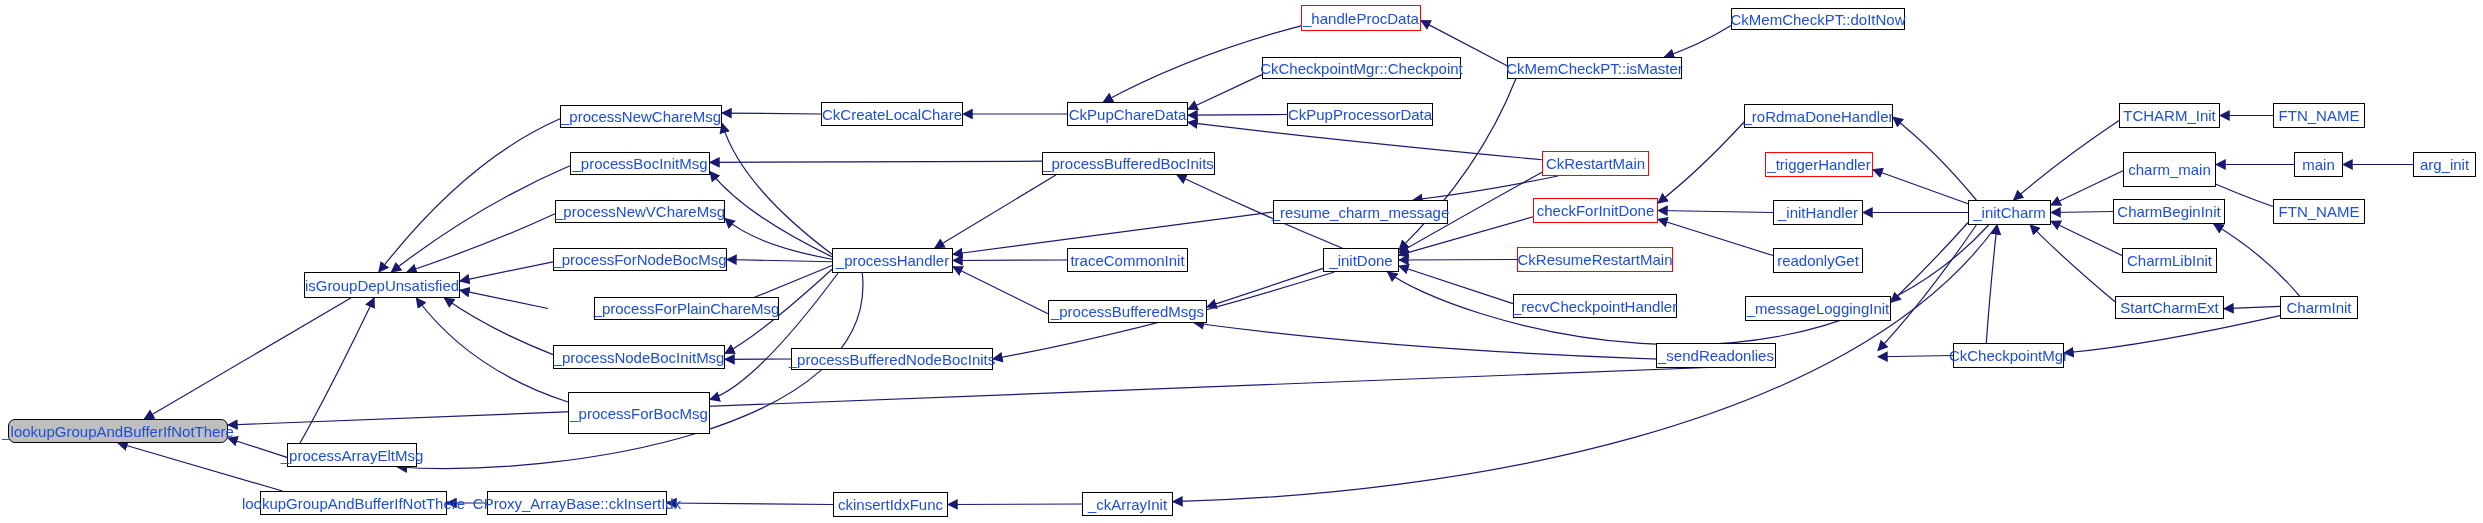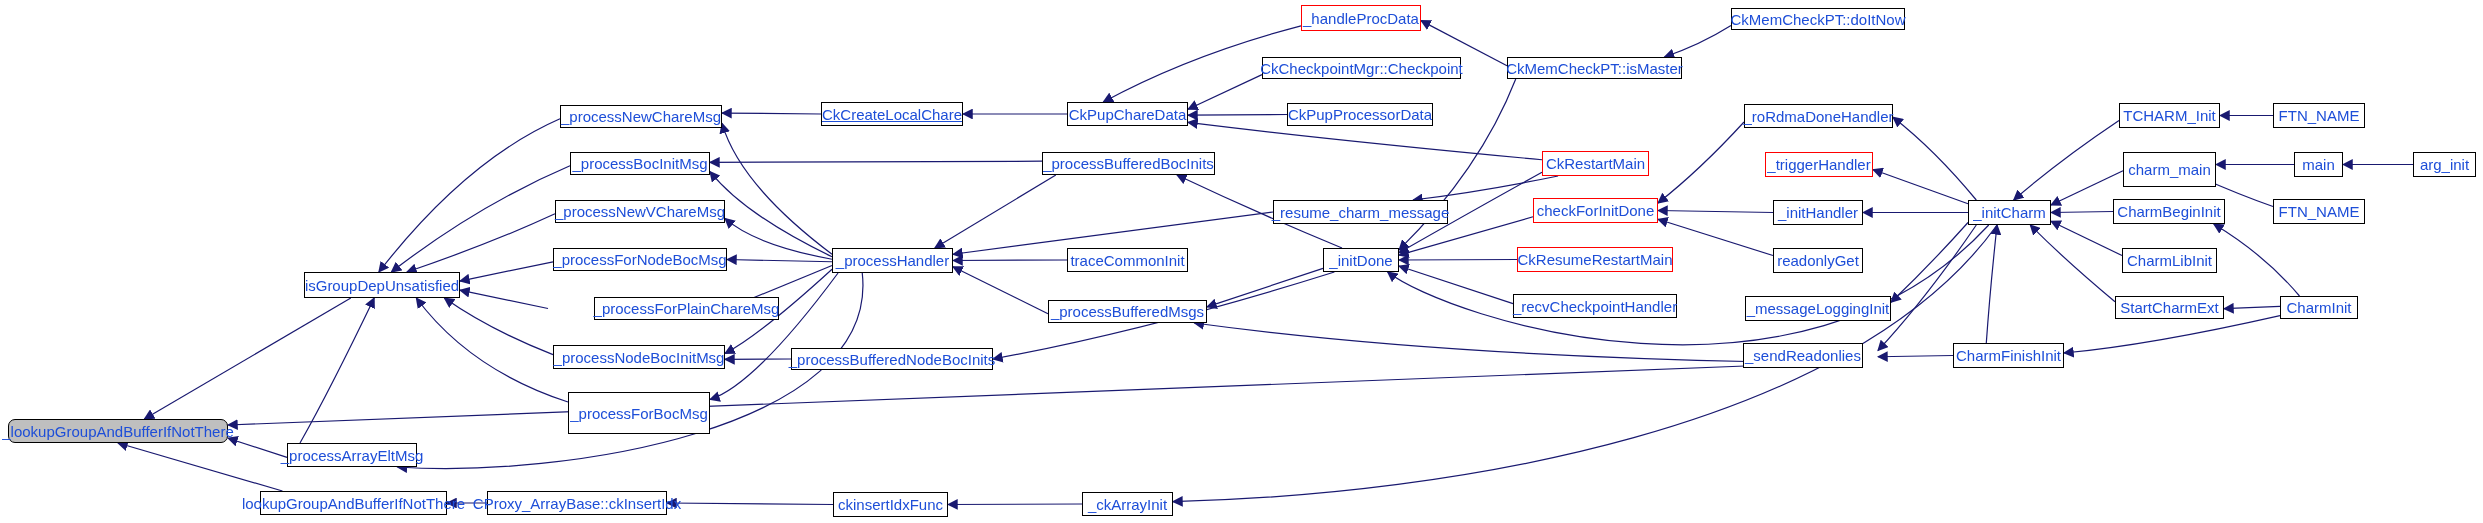--- a/index.html
+++ b/index.html
@@ -109,21 +109,21 @@
     <div class="node" style="left: 287px; top: 443px; width: 130px; height: 24px;">_processArrayEltMsg</div>
     <div class="node" style="left: 260px; top: 491px; width: 187px; height: 24px; text-align: right;">lookupGroupAndBufferIfNotThere</div>
     <div class="node" style="left: 560px; top: 105px; width: 162px; height: 23px;">_processNewChareMsg</div>
     <div class="node" style="left: 570px; top: 152px; width: 140px; height: 23px;">_processBocInitMsg</div>
     <div class="node" style="left: 555px; top: 200px; width: 170px; height: 23px;">_processNewVChareMsg</div>
     <div class="node" style="left: 553px; top: 248px; width: 174px; height: 23px;">_processForNodeBocMsg</div>
     <div class="node" style="left: 548px; top: 297px; width: 185px; height: 23px; margin-left: 46px;">_processForPlainChareMsg</div>
     <div class="node" style="left: 553px; top: 345px; width: 172px; height: 24px;">_processNodeBocInitMsg</div>
     <div class="node" style="left: 568px; top: 392px; width: 142px; height: 42px;">_processForBocMsg</div>
     <div class="node" style="left: 487px; top: 491px; width: 180px; height: 24px;">CProxy_ArrayBase::ckInsertIdx</div>
-    <div class="node" style="left: 821px; top: 102px; width: 142px; height: 24px; text-decoration: underline;">CkCreateLocalChare</div>
+    <div class="node" style="left: 821px; top: 102px; width: 142px; height: 24px;">CkCreateLocalChare</div>
     <div class="node" style="left: 832px; top: 248px; width: 121px; height: 25px;">_processHandler</div>
     <div class="node" style="left: 791px; top: 348px; width: 202px; height: 22px;">_processBufferedNodeBocInits</div>
     <div class="node" style="left: 833px; top: 492px; width: 115px; height: 25px;">ckinsertIdxFunc</div>
     <div class="node" style="left: 1067px; top: 102px; width: 121px; height: 24px;">CkPupChareData</div>
     <div class="node" style="left: 1042px; top: 152px; width: 173px; height: 23px;">_processBufferedBocInits</div>
     <div class="node" style="left: 1067px; top: 248px; width: 121px; height: 24px;">traceCommonInit</div>
     <div class="node" style="left: 1048px; top: 300px; width: 159px; height: 23px;">_processBufferedMsgs</div>
     <div class="node" style="left: 1082px; top: 492px; width: 91px; height: 24px;">_ckArrayInit</div>
     <div class="node red" style="left: 1301px; top: 5px; width: 120px; height: 26px;">_handleProcData</div>
     <div class="node" style="left: 1262px; top: 57px; width: 199px; height: 22px;">CkCheckpointMgr::Checkpoint</div>
@@ -134,23 +134,23 @@
     <div class="node red" style="left: 1542px; top: 151px; width: 107px; height: 25px;">CkRestartMain</div>
     <div class="node red" style="left: 1533px; top: 198px; width: 125px; height: 25px;">checkForInitDone</div>
     <div class="node red" style="left: 1517px; top: 247px; width: 156px; height: 25px;">CkResumeRestartMain</div>
     <div class="node" style="left: 1513px; top: 294px; width: 164px; height: 24px;">_recvCheckpointHandler</div>
     <div class="node" style="left: 1731px; top: 8px; width: 174px; height: 22px;">CkMemCheckPT::doItNow</div>
     <div class="node" style="left: 1744px; top: 104px; width: 149px; height: 24px;">_roRdmaDoneHandler</div>
     <div class="node red" style="left: 1765px; top: 152px; width: 108px; height: 25px;">_triggerHandler</div>
     <div class="node" style="left: 1773px; top: 200px; width: 90px; height: 25px;">_initHandler</div>
     <div class="node" style="left: 1773px; top: 248px; width: 90px; height: 25px;">readonlyGet</div>
     <div class="node" style="left: 1745px; top: 296px; width: 146px; height: 25px;">_messageLoggingInit</div>
-    <div class="node" style="left: 1743px; top: 343px; width: 120px; height: 25px;">_sendReadonlies</div>
+    <div class="node" style="left: 1656px; top: 343px; width: 120px; height: 25px;">_sendReadonlies</div>
     <div class="node" style="left: 1968px; top: 200px; width: 83px; height: 25px;">_initCharm</div>
-    <div class="node" style="left: 1953px; top: 343px; width: 111px; height: 25px;">CharmFinishInit</div>
+    <div class="node" style="left: 1953px; top: 343px; width: 111px; height: 25px;">CkCheckpointMgr</div>
     <div class="node" style="left: 2119px; top: 103px; width: 101px; height: 25px;">TCHARM_Init</div>
     <div class="node" style="left: 2123px; top: 152px; width: 93px; height: 35px;">charm_main</div>
     <div class="node" style="left: 2113px; top: 199px; width: 112px; height: 25px;">CharmBeginInit</div>
     <div class="node" style="left: 2122px; top: 248px; width: 95px; height: 25px;">CharmLibInit</div>
     <div class="node" style="left: 2115px; top: 296px; width: 109px; height: 23px;">StartCharmExt</div>
     <div class="node" style="left: 2273px; top: 103px; width: 92px; height: 25px;">FTN_NAME</div>
     <div class="node" style="left: 2294px; top: 152px; width: 49px; height: 25px;">main</div>
     <div class="node" style="left: 2273px; top: 199px; width: 92px; height: 25px;">FTN_NAME</div>
     <div class="node" style="left: 2280px; top: 296px; width: 78px; height: 23px;">CharmInit</div>
     <div class="node" style="left: 2413px; top: 152px; width: 63px; height: 25px;">arg_init</div>

